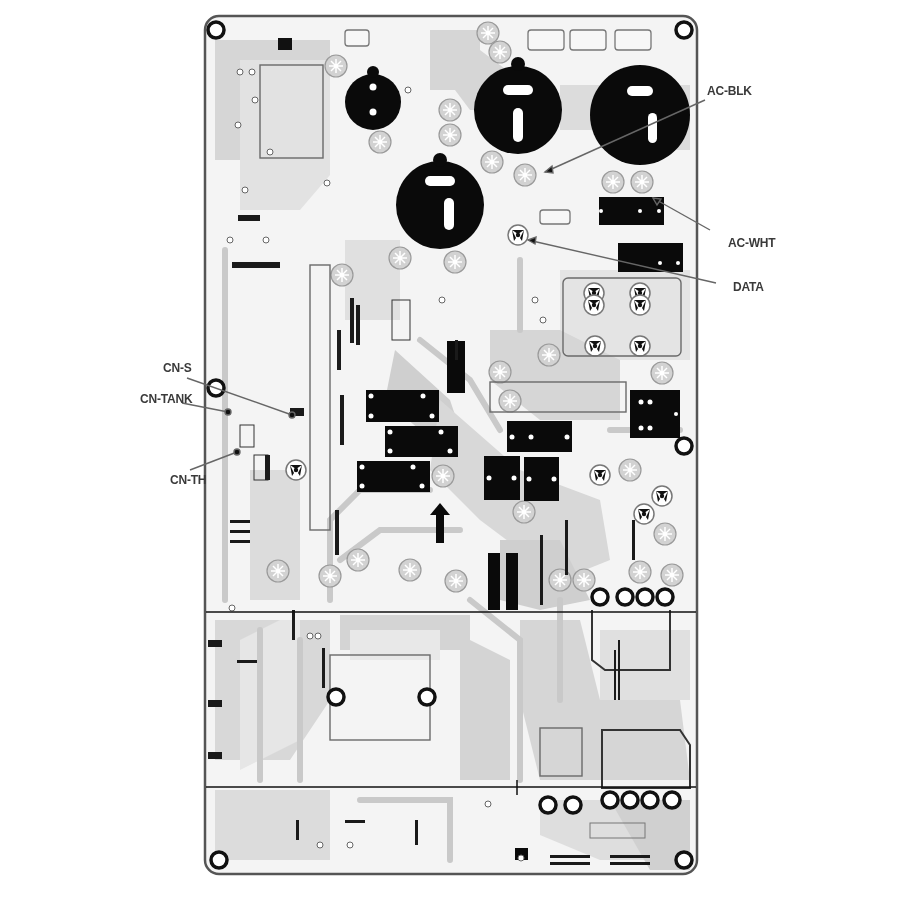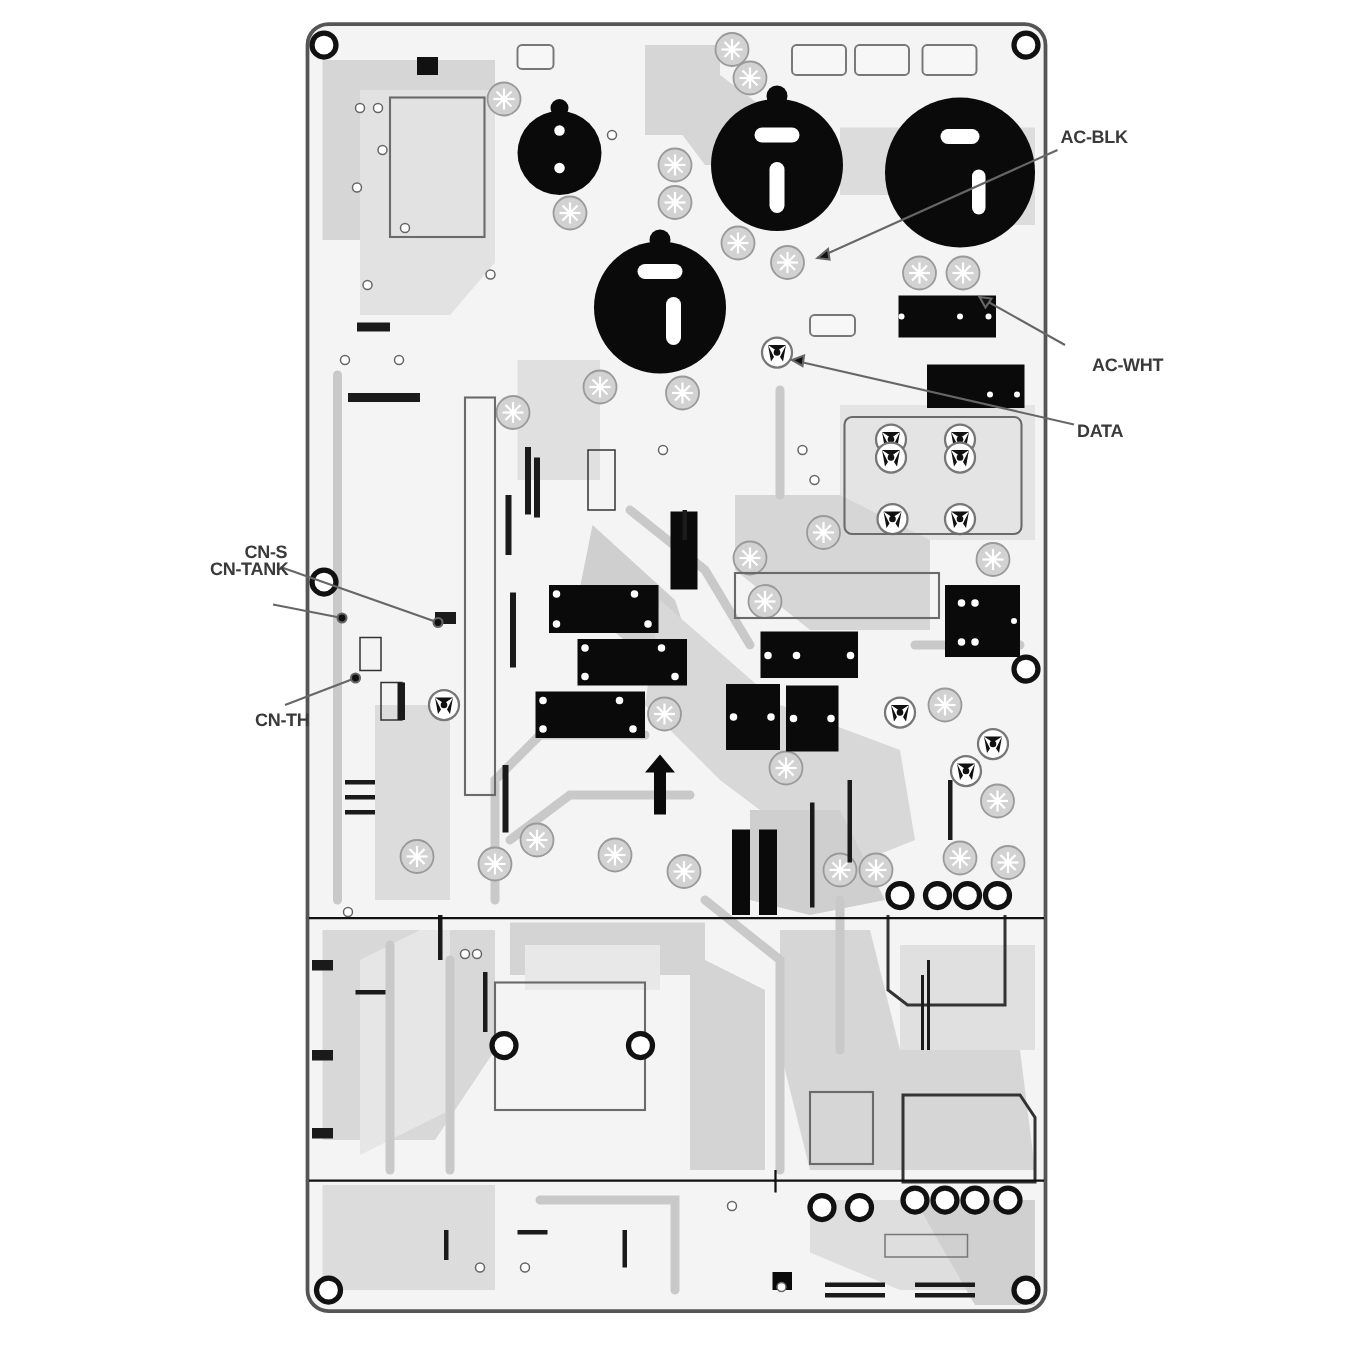--- a/index.html
+++ b/index.html
@@ -330,17 +330,17 @@
     <line x1="182" y1="403" x2="228" y2="412"></line>
     <circle cx="228" cy="412" r="3"></circle>
     <line x1="190" y1="470" x2="237" y2="452"></line>
     <circle cx="237" cy="452" r="3"></circle>
   </g>
 </svg>
 
 
 <div class="label" style="left:707px; top:84px;">AC-BLK</div>
 <div class="label" style="left:708px; top:236px;margin-left:20px;">AC-WHT</div>
-<div class="label" style="left:718px; top:280px;">DATA</div>
+<div class="label" style="left:733px; top:280px;">DATA</div>
 <div class="label" style="left:163px; top:361px;">CN-S</div>
-<div class="label" style="left:140px; top:372px;">CN-TANK</div>
+<div class="label" style="left:140px; top:392px;">CN-TANK</div>
 <div class="label" style="left:158px; top:473px;margin-left:12px;">CN-TH</div>
 </div>
 
 </body></html>

